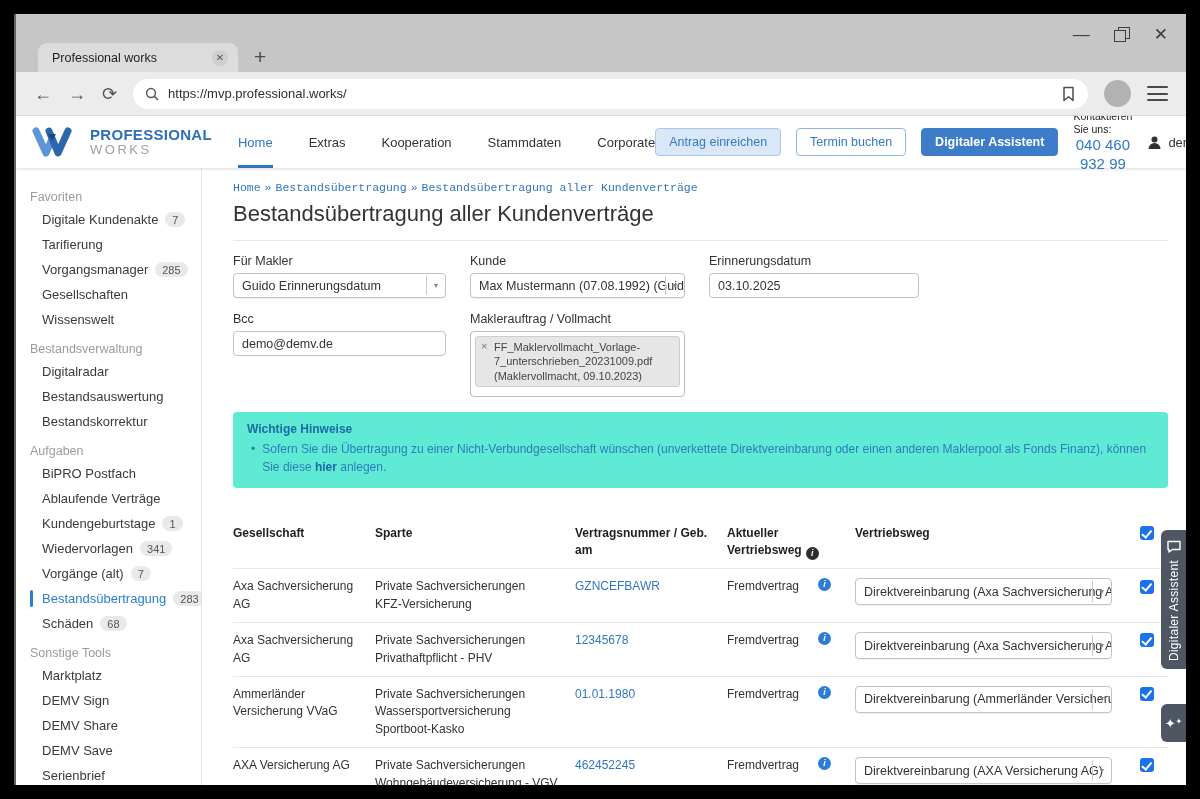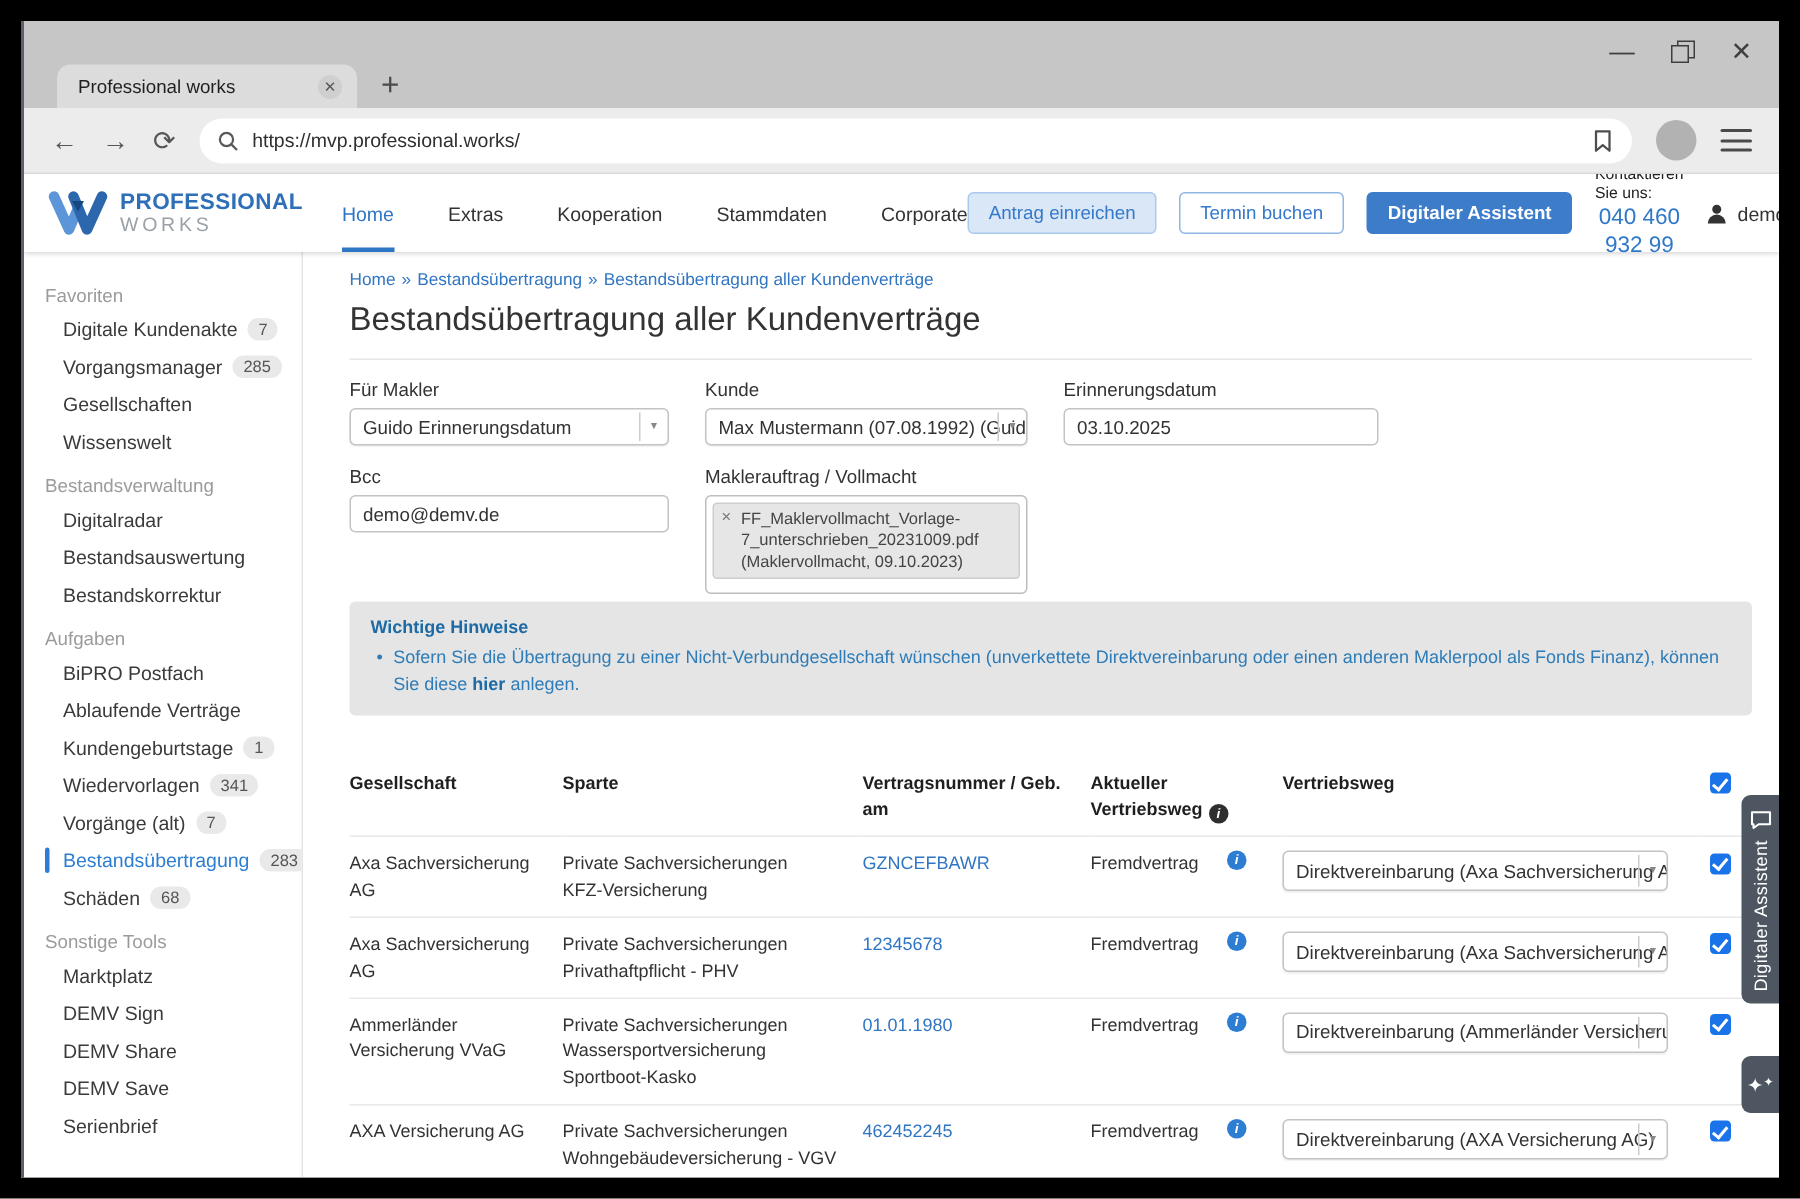--- a/index.html
+++ b/index.html
@@ -31,21 +31,21 @@
             align-items:center; padding:0 12px; gap:9px; }
   .url-text { font-size:13px; color:#2f2f2f; flex:1; }
   .avatar { width:27px; height:27px; border-radius:50%; background:#b2b2b2; flex:0 0 auto; }
   .burger { display:flex; flex-direction:column; gap:4.5px; width:21px; }
   .burger span { height:2px; background:#4a4a4a; border-radius:1px; }
 
   
   .app { flex:1; display:flex; flex-direction:column; background:#fff; overflow:hidden; position:relative; }
   .app-header { height:52px; display:flex; align-items:center; padding:0 16px;
                 box-shadow:0 1px 3px rgba(0,0,0,.15); position:relative; z-index:5; flex:0 0 auto; }
-  .logo { display:flex; align-items:center; gap:8px; }
+  .logo { display:flex; align-items:center; gap:18px; }
   .logo-text .l1 { font-size:15px; font-weight:800; color:#2e6fb7; letter-spacing:.3px; line-height:1.1; }
   .logo-text .l2 { font-size:13px; font-weight:400; color:#9aa1a8; letter-spacing:2.5px; line-height:1.1; }
   .main-nav { display:flex; gap:36px; margin-left:26px; height:100%; align-items:center; }
   .nav-item { font-size:13px; color:#333; height:100%; display:flex; align-items:center;
               border-bottom:3px solid transparent; border-top:3px solid transparent; cursor:pointer; }
   .nav-item.active { color:#2e75c4; border-bottom-color:#2e75c4; }
   .hdr-right { margin-left:auto; display:flex; align-items:center; gap:15px; }
   .btn { font-size:12.5px; border-radius:4px; padding:6px 13px; white-space:nowrap; cursor:pointer; font-family:inherit; }
   .btn-soft { background:#d9e7f7; color:#3579c8; border:1px solid #aac9ec; }
   .btn-outline { background:#fff; color:#3579c8; border:1px solid #8fb6e2; }
@@ -61,21 +61,21 @@
              overflow:hidden; }
   .sb-title { font-size:12.5px; color:#9b9b9b; margin:10px 0 3px; }
   .sb-item { display:flex; align-items:center; gap:7px; padding:5px 0 5px 12px; font-size:13px;
              color:#3a3a3a; position:relative; cursor:pointer; white-space:nowrap; }
   .sb-item.active { color:#2d7dd2; }
   .sb-item.active::before { content:""; position:absolute; left:0; top:4px; bottom:4px; width:3px;
                             border-radius:2px; background:#2d7dd2; }
   .sb-badge { background:#e9e9e9; border-radius:10px; padding:1.5px 7px; font-size:11px; color:#555; }
 
   .main { flex:1; padding:13px 18px 0 19px; overflow:hidden; position:relative; }
-  .breadcrumb { font-size:11.5px; color:#3176c2; margin-bottom:7px; }
+  .breadcrumb { font-size:11.5px; color:#3176c2; margin-bottom:7px;font-family:Liberation Mono, monospace; }
   .breadcrumb a { color:#3176c2; text-decoration:none; }
   .bc-sep { margin:0 4px; }
   h1 { font-size:22px; font-weight:400; color:#333; margin-bottom:13px; }
   .rule { border-top:1px solid #e6e6e6; margin-bottom:13px; }
 
   .form-grid { display:flex; gap:24px; }
   .fcol { display:flex; flex-direction:column; gap:14px; }
   .fcol1 { width:213px; } .fcol2 { width:215px; } .fcol3 { width:210px; }
   .field label { display:block; font-size:12.5px; color:#333; margin-bottom:5px; }
   .input, .select { height:25px; border:1px solid #c3c3c3; border-radius:4px; background:#fff;
@@ -83,21 +83,21 @@
   .input { width:100%; padding:0 8px; font-family:inherit; }
   .select { position:relative; display:flex; align-items:center; padding:0 26px 0 8px;
             box-shadow:0 1px 1px rgba(0,0,0,.06); cursor:pointer; white-space:nowrap; overflow:hidden; }
   .select-arrow { position:absolute; right:0; top:2px; bottom:2px; width:19px; border-left:1px solid #ccc;
                   display:flex; align-items:center; justify-content:center; font-size:7px; color:#888; }
   .multisel { border:1px solid #bdbdbd; border-radius:4px; background:#fff; min-height:66px; padding:4px; }
   .mtag { background:#e6e6e6; border:1px solid #cdcdcd; border-radius:3px; padding:3px 6px 3px 18px;
           font-size:11px; color:#444; line-height:1.3; position:relative; overflow-wrap:anywhere; }
   .mtag .x { position:absolute; left:5px; top:2px; color:#777; font-size:11px; cursor:pointer; }
 
-  .notice { background:#e5e5e5; border-radius:4px; padding:10px 14px 12px; margin-top:5px; }
+  .notice { background:#5eead4; border-radius:4px; padding:10px 14px 12px; margin-top:15px; }
   .notice-title { font-size:12px; font-weight:700; color:#1d6aa5; margin-bottom:4px; }
   .notice-line { display:flex; font-size:12px; color:#2e7cb8; line-height:1.5; }
   .notice-line .dot { margin:0 7px 0 4px; }
   .notice a { color:#1d6aa5; font-weight:700; text-decoration:none; }
 
   table { width:100%; border-collapse:collapse; table-layout:fixed; margin-top:29px; }
   th { text-align:left; font-size:12px; color:#1f1f1f; font-weight:700; padding:8px 10px 8px 0;
        vertical-align:top; line-height:1.45; }
   td { font-size:12px; color:#333; padding:9px 10px 9px 0; vertical-align:top; line-height:1.45;
        border-top:1px solid #e8e8e8; }
@@ -203,20 +203,23 @@
         </div>
       </div>
     </div>
 
     <div class="body-row">
       <aside class="sidebar">
           <div class="sb-title">Favoriten</div>
           <div class="sb-item">
             <span>Digitale Kundenakte</span>
             <span class="sb-badge">7</span>
+          </div>
+          <div class="sb-item">
+            <span>Tarifierung</span>
           </div>
           <div class="sb-item">
             <span>Vorgangsmanager</span>
             <span class="sb-badge">285</span>
           </div>
           <div class="sb-item">
             <span>Gesellschaften</span>
           </div>
           <div class="sb-item">
             <span>Wissenswelt</span>

